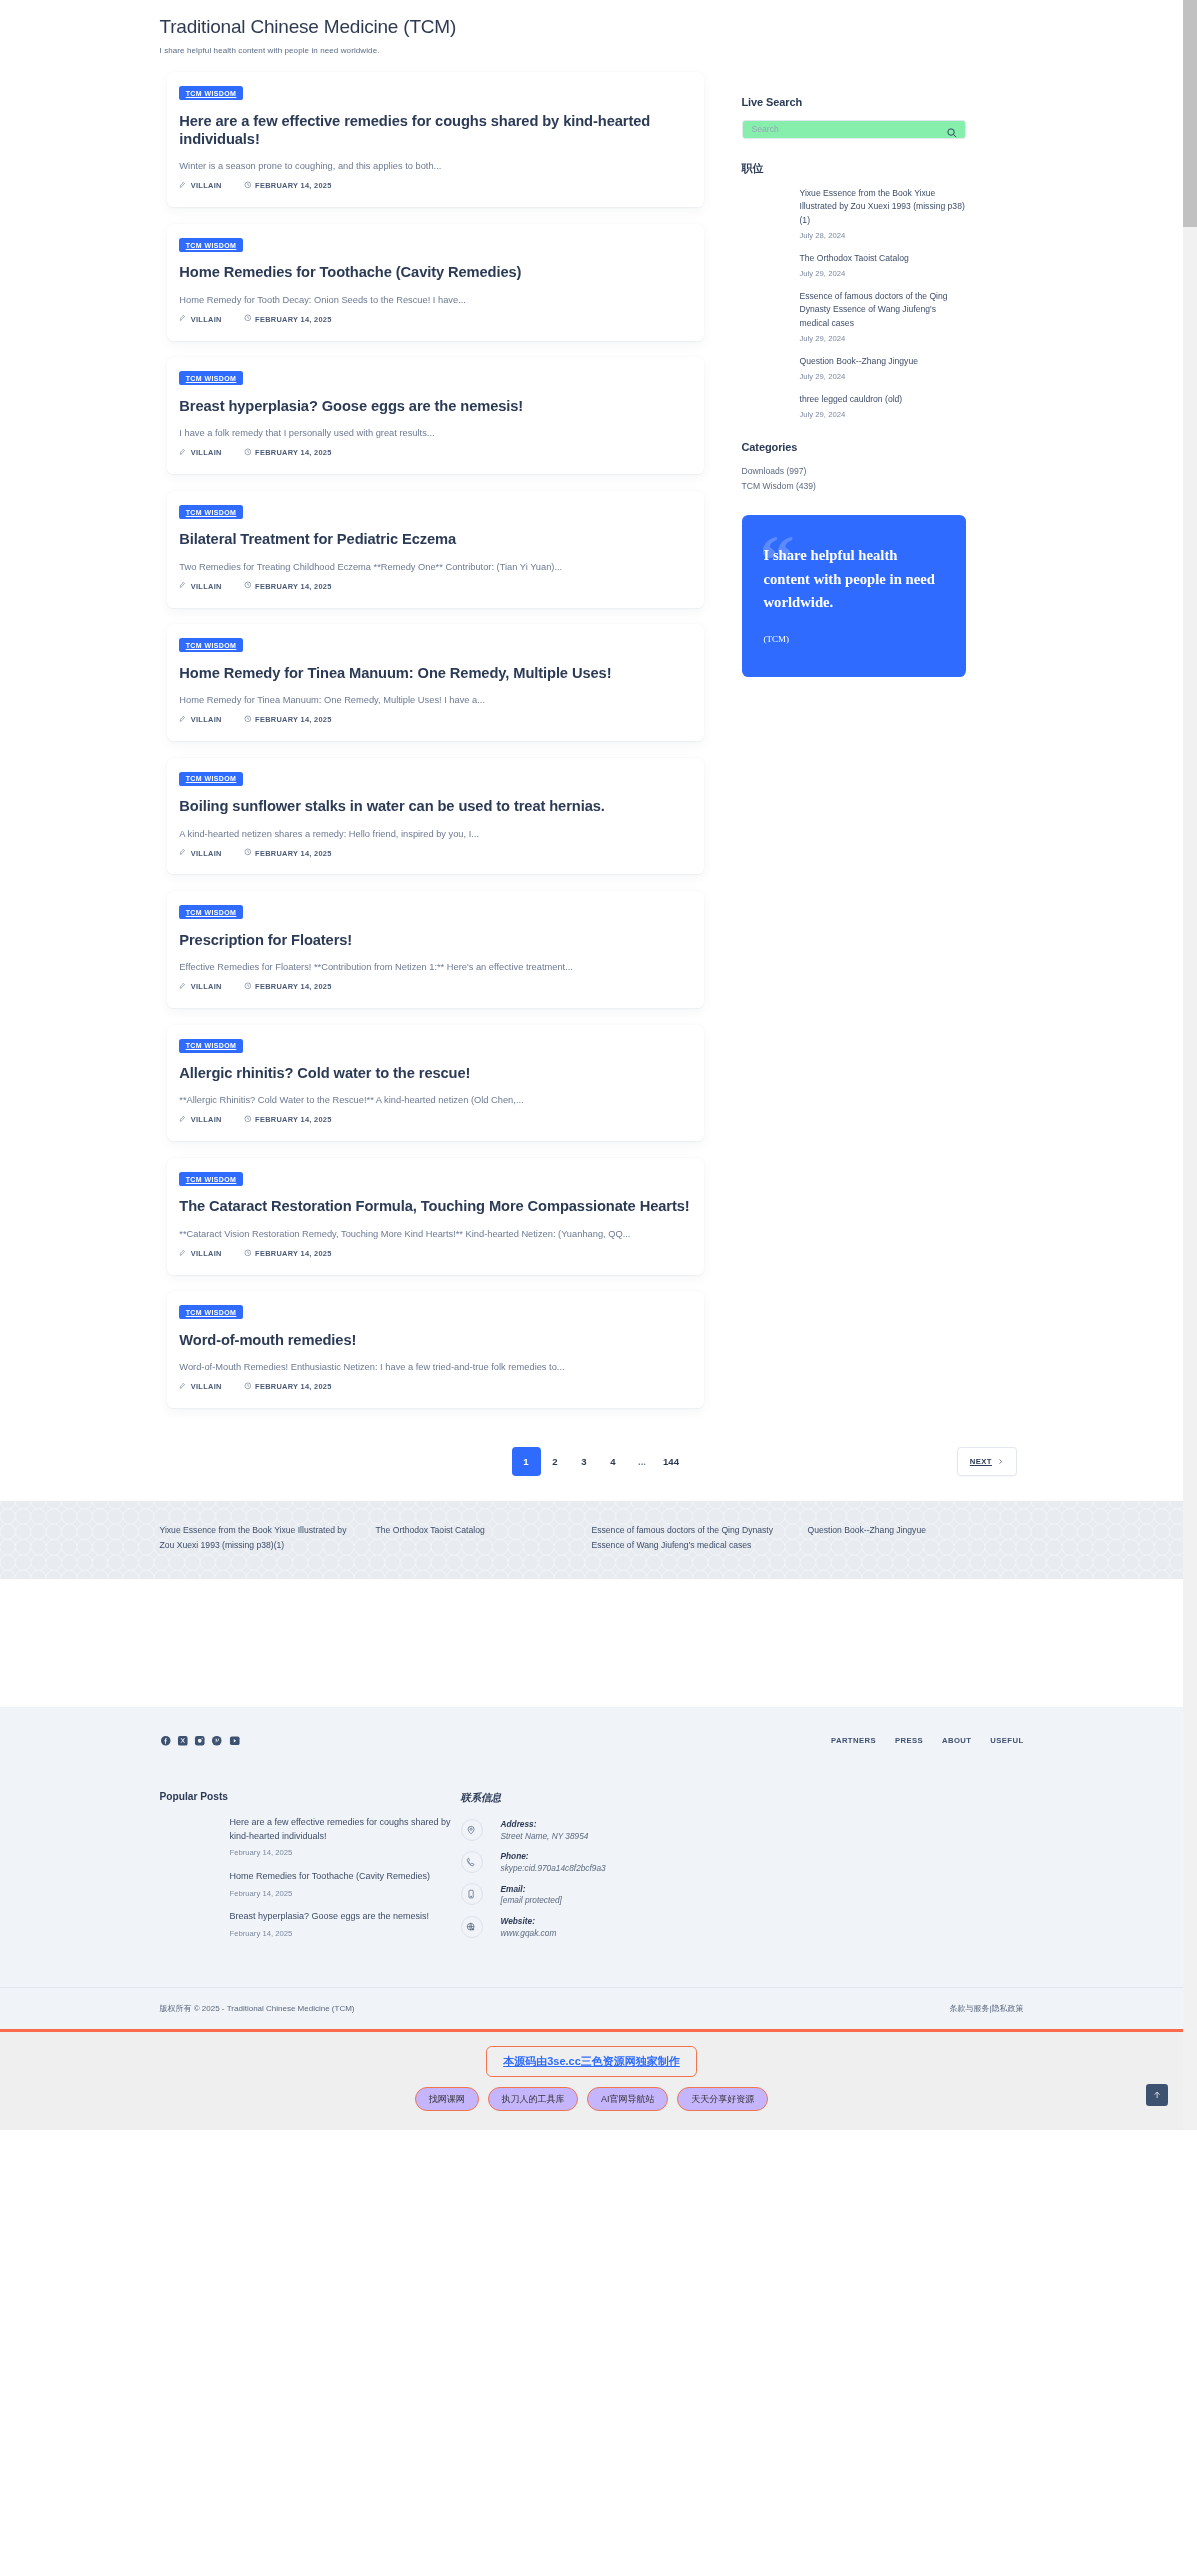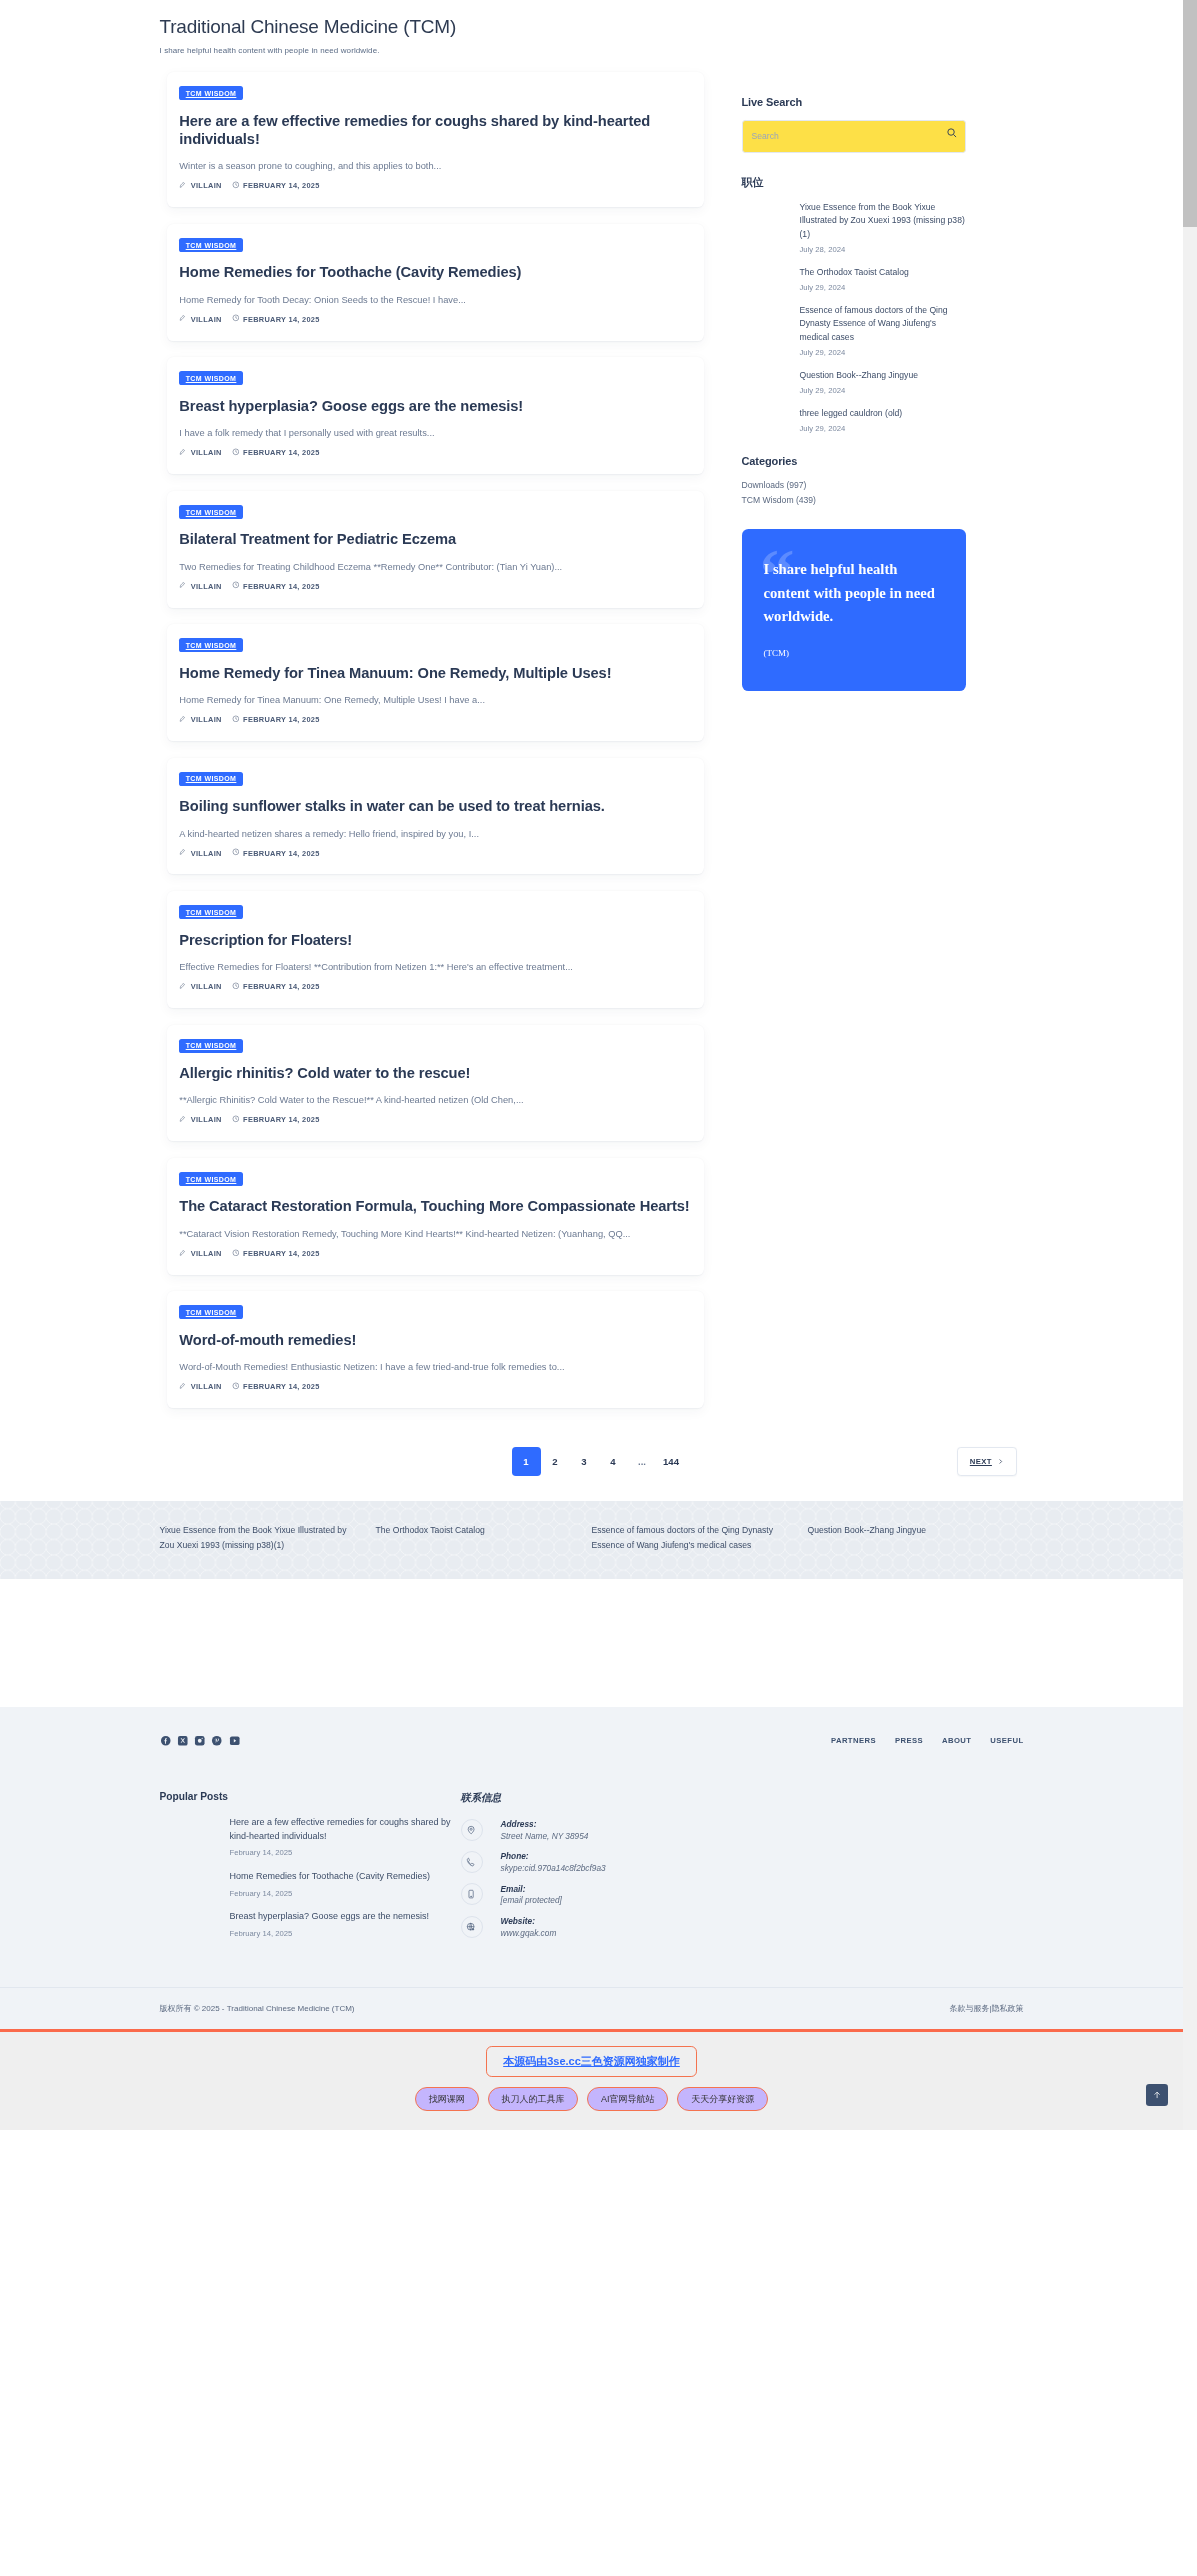--- a/index.html
+++ b/index.html
@@ -54,21 +54,21 @@
     font-size:7px; font-weight:700; letter-spacing:0.4px; padding:3.8px 6.4px 3.2px 6.4px;
   }
   .post h2 {
     margin-top:11.5px; font-family:"Liberation Sans Narrow","Liberation Sans",sans-serif;
     font-size:14.7px; font-weight:700; color:#2b3a55; letter-spacing:-0.1px; line-height:1.25;
   }
   .post .excerpt {
     margin-top:12px; font-family:"Liberation Sans Narrow","Liberation Sans",sans-serif;
     font-size:9.3px; color:#6c7a92; line-height:1.4;
   }
-  .meta { margin-top:7.7px; display:flex; align-items:center; gap:10px;
+  .meta { margin-top:7.7px; display:flex; align-items:center; gap:22px;
     font-family:"Liberation Sans Narrow","Liberation Sans",sans-serif;
     font-size:7.4px; font-weight:600; letter-spacing:0.3px; color:#4a5a76; }
   .meta span { display:flex; align-items:center; gap:3.8px;}
   .meta svg { width:7.7px; height:7.7px; stroke:#4a5a76; fill:none; stroke-width:1.6;}
 
   
   .pagination { display:flex; align-items:center; justify-content:center; gap:0; position:relative; margin:22px 0 25.6px 0; height:29px;}
   .pagination .pg {
     min-width:29px; height:29px; display:flex; align-items:center; justify-content:center;
     font-family:"Liberation Sans Narrow","Liberation Sans",sans-serif; font-size:9.6px; font-weight:600; color:#2b3a55;
@@ -81,21 +81,21 @@
     padding:0 11.5px; border:0.6px solid #e3e8f0; border-radius:3.8px; background:#fff;
     font-family:"Liberation Sans Narrow","Liberation Sans",sans-serif; font-size:7.7px; font-weight:700; letter-spacing:0.4px; color:#2b3a55;
     box-shadow:0 0.6px 1.3px rgba(25,40,70,0.04);
   }
 
   
   .side-block { margin-bottom:22px; }
   .side-title { font-size:11px; font-weight:700; color:#2b3a55; letter-spacing:-0.1px; margin-bottom:11.5px;}
   .search-wrap { position:relative; }
   .search-wrap input {
-    width:100%; height:33px; border:0.6px solid #e3e8f0; border-radius:3.2px; background:#fde047;
+    width:100%; height:19px; border:0.6px solid #e3e8f0; border-radius:3.2px; background:#86efac;
     padding:0 25.6px 0 9px; font-size:8.6px; color:#2b3a55; font-family:"Liberation Sans",sans-serif; outline:none;
   }
   .search-wrap input::placeholder { color:#9aa6bb; }
   .search-wrap .sicon { position:absolute; right:8.3px; top:7px; width:11px; height:11px; }
   .side-list { padding-left:58px; }
   .side-list .item { margin-bottom:12px; }
   .side-list .item a { font-size:8.6px; color:#3d4d68; text-decoration:none; line-height:1.55; display:block;}
   .side-list .item .dt { font-size:7.7px; color:#7d8aa0; margin-top:3.8px;}
   .cats a { display:block; font-size:8.6px; color:#5b6980; text-decoration:none; line-height:1.65;}
   .quote {

